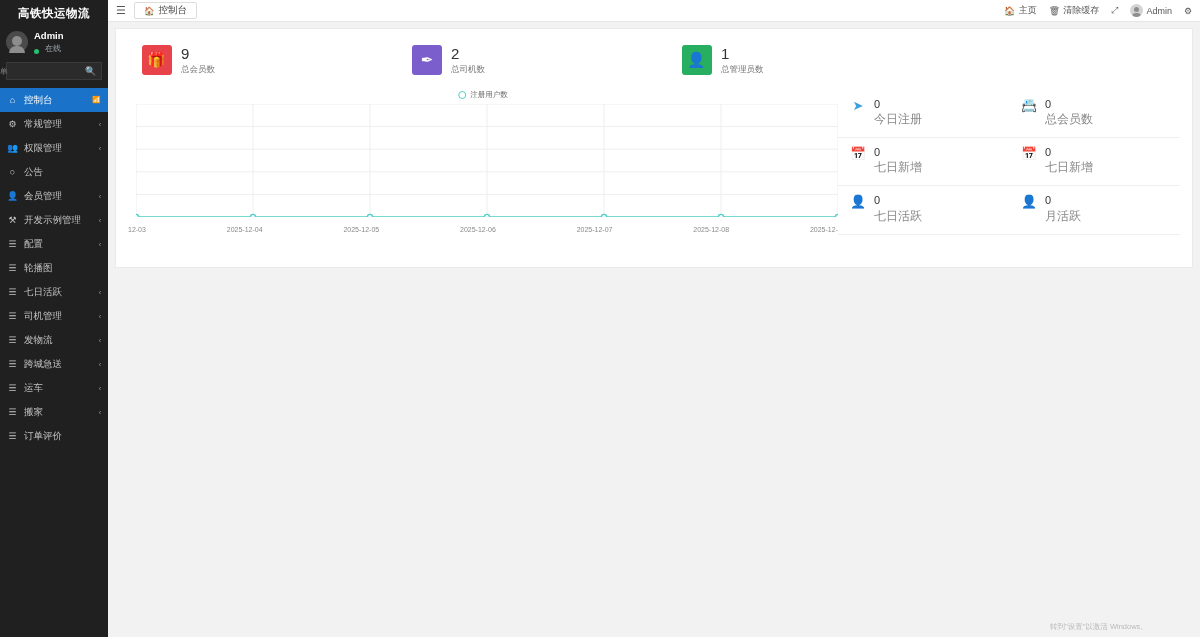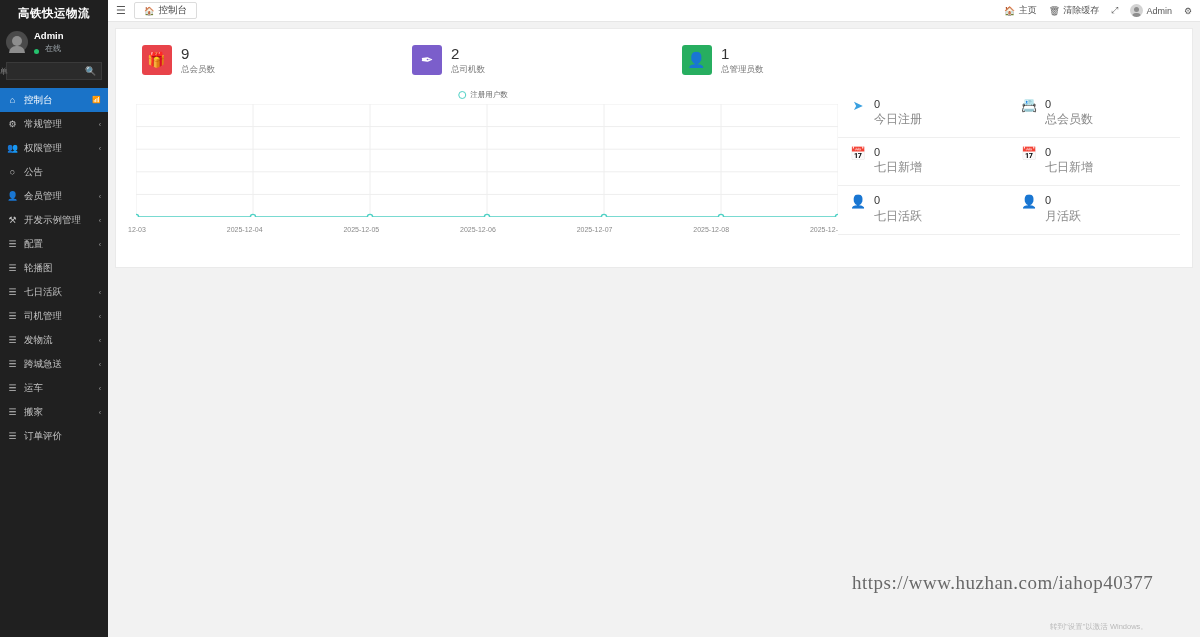--- a/index.html
+++ b/index.html
@@ -418,15 +418,14 @@
                   </div>
                 </div>
               </div>
 
         </div>
       </div>
     </div>
   </div>
 </div>
 
-<div class="watermark">https://www.huzhan.com/iahop40377</div>
 <div class="activate">转到"设置"以激活 Windows。</div>
 </div>
 
 </body></html>

